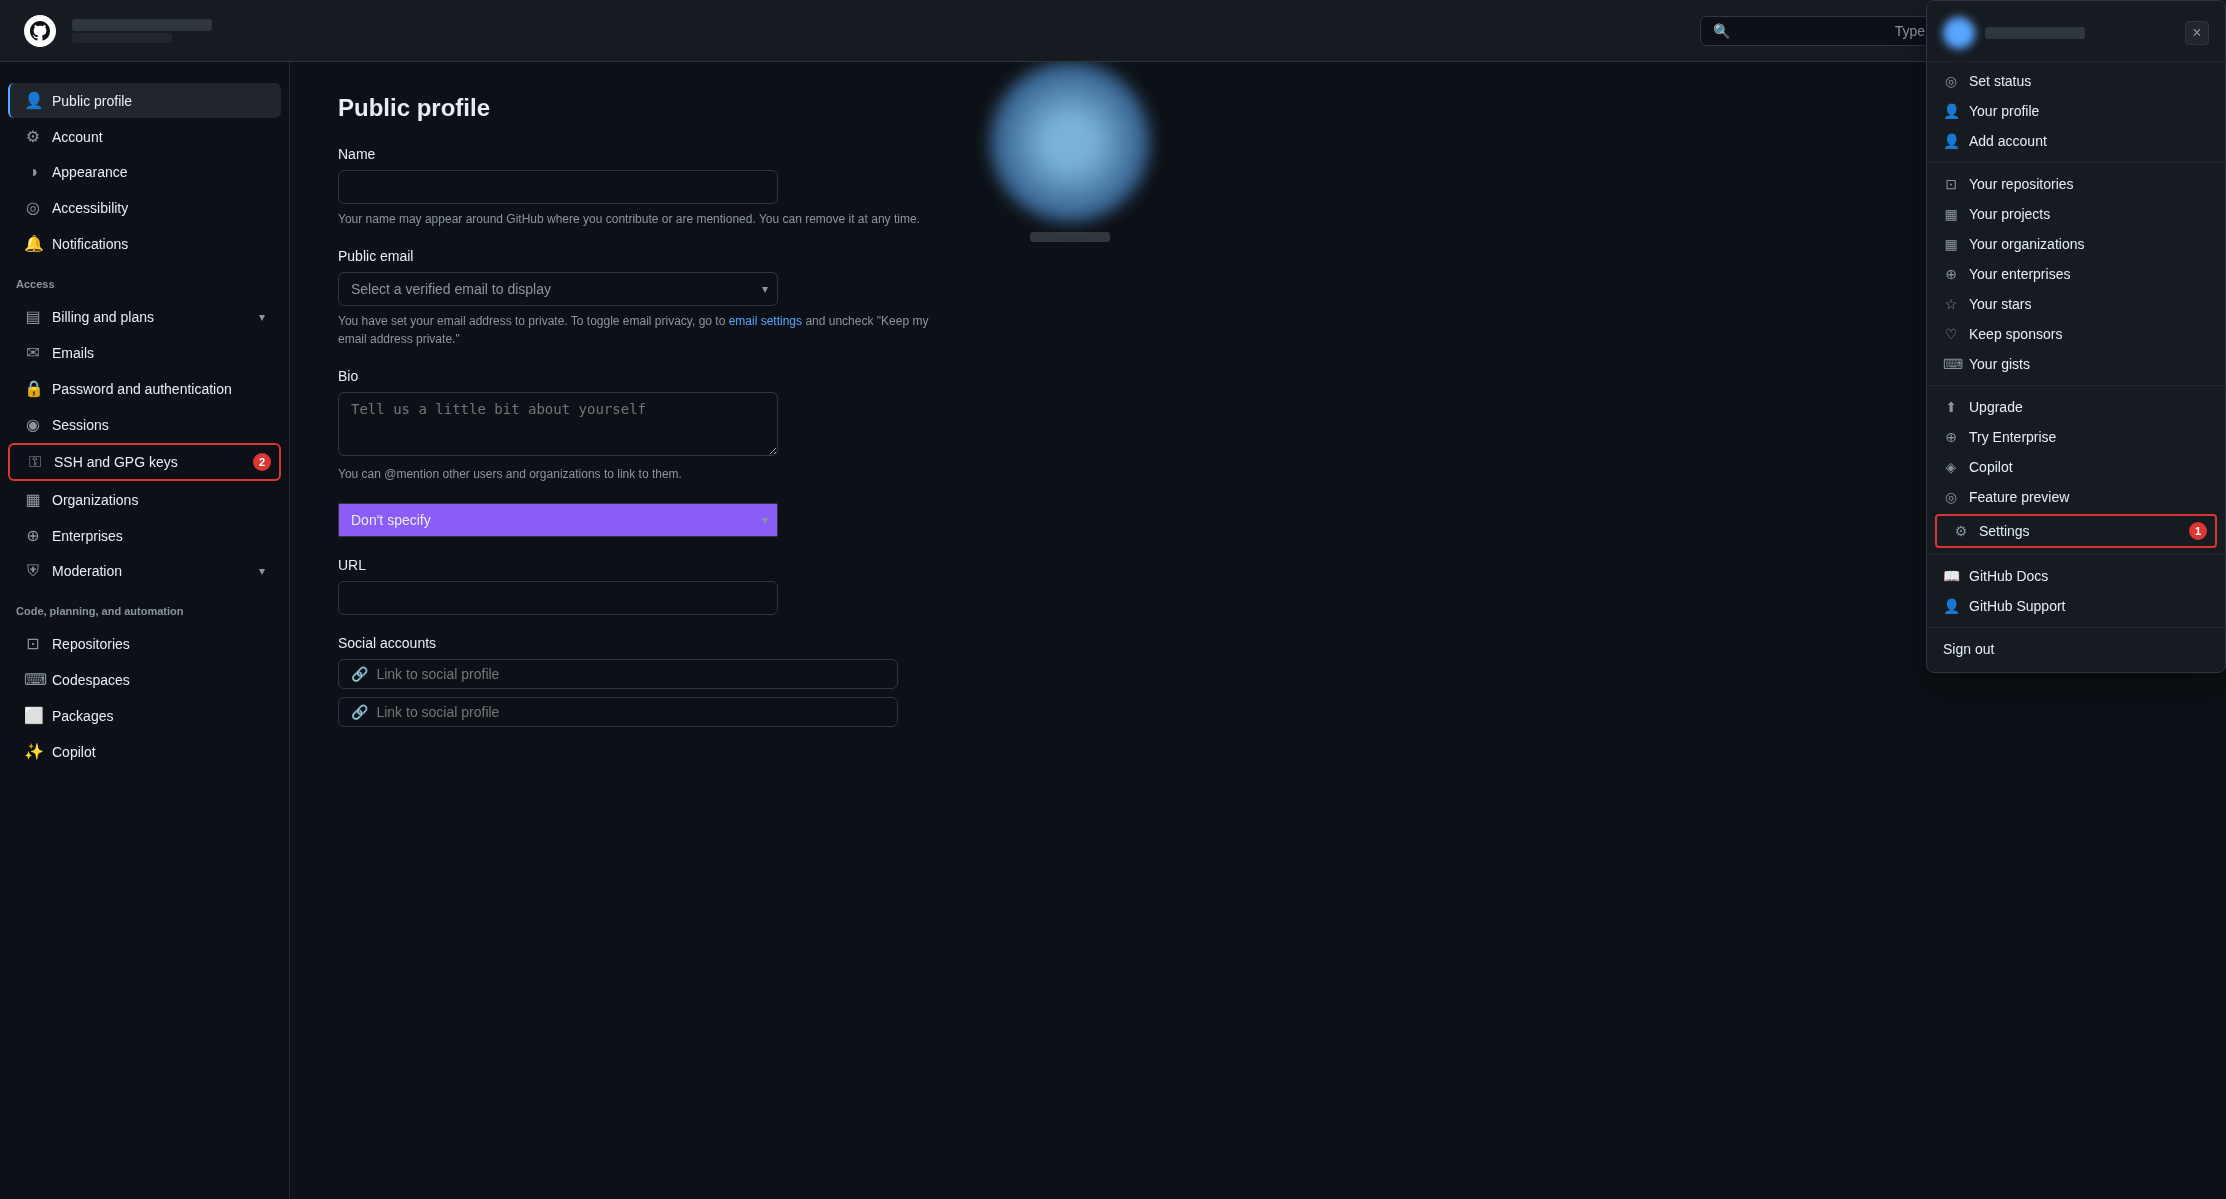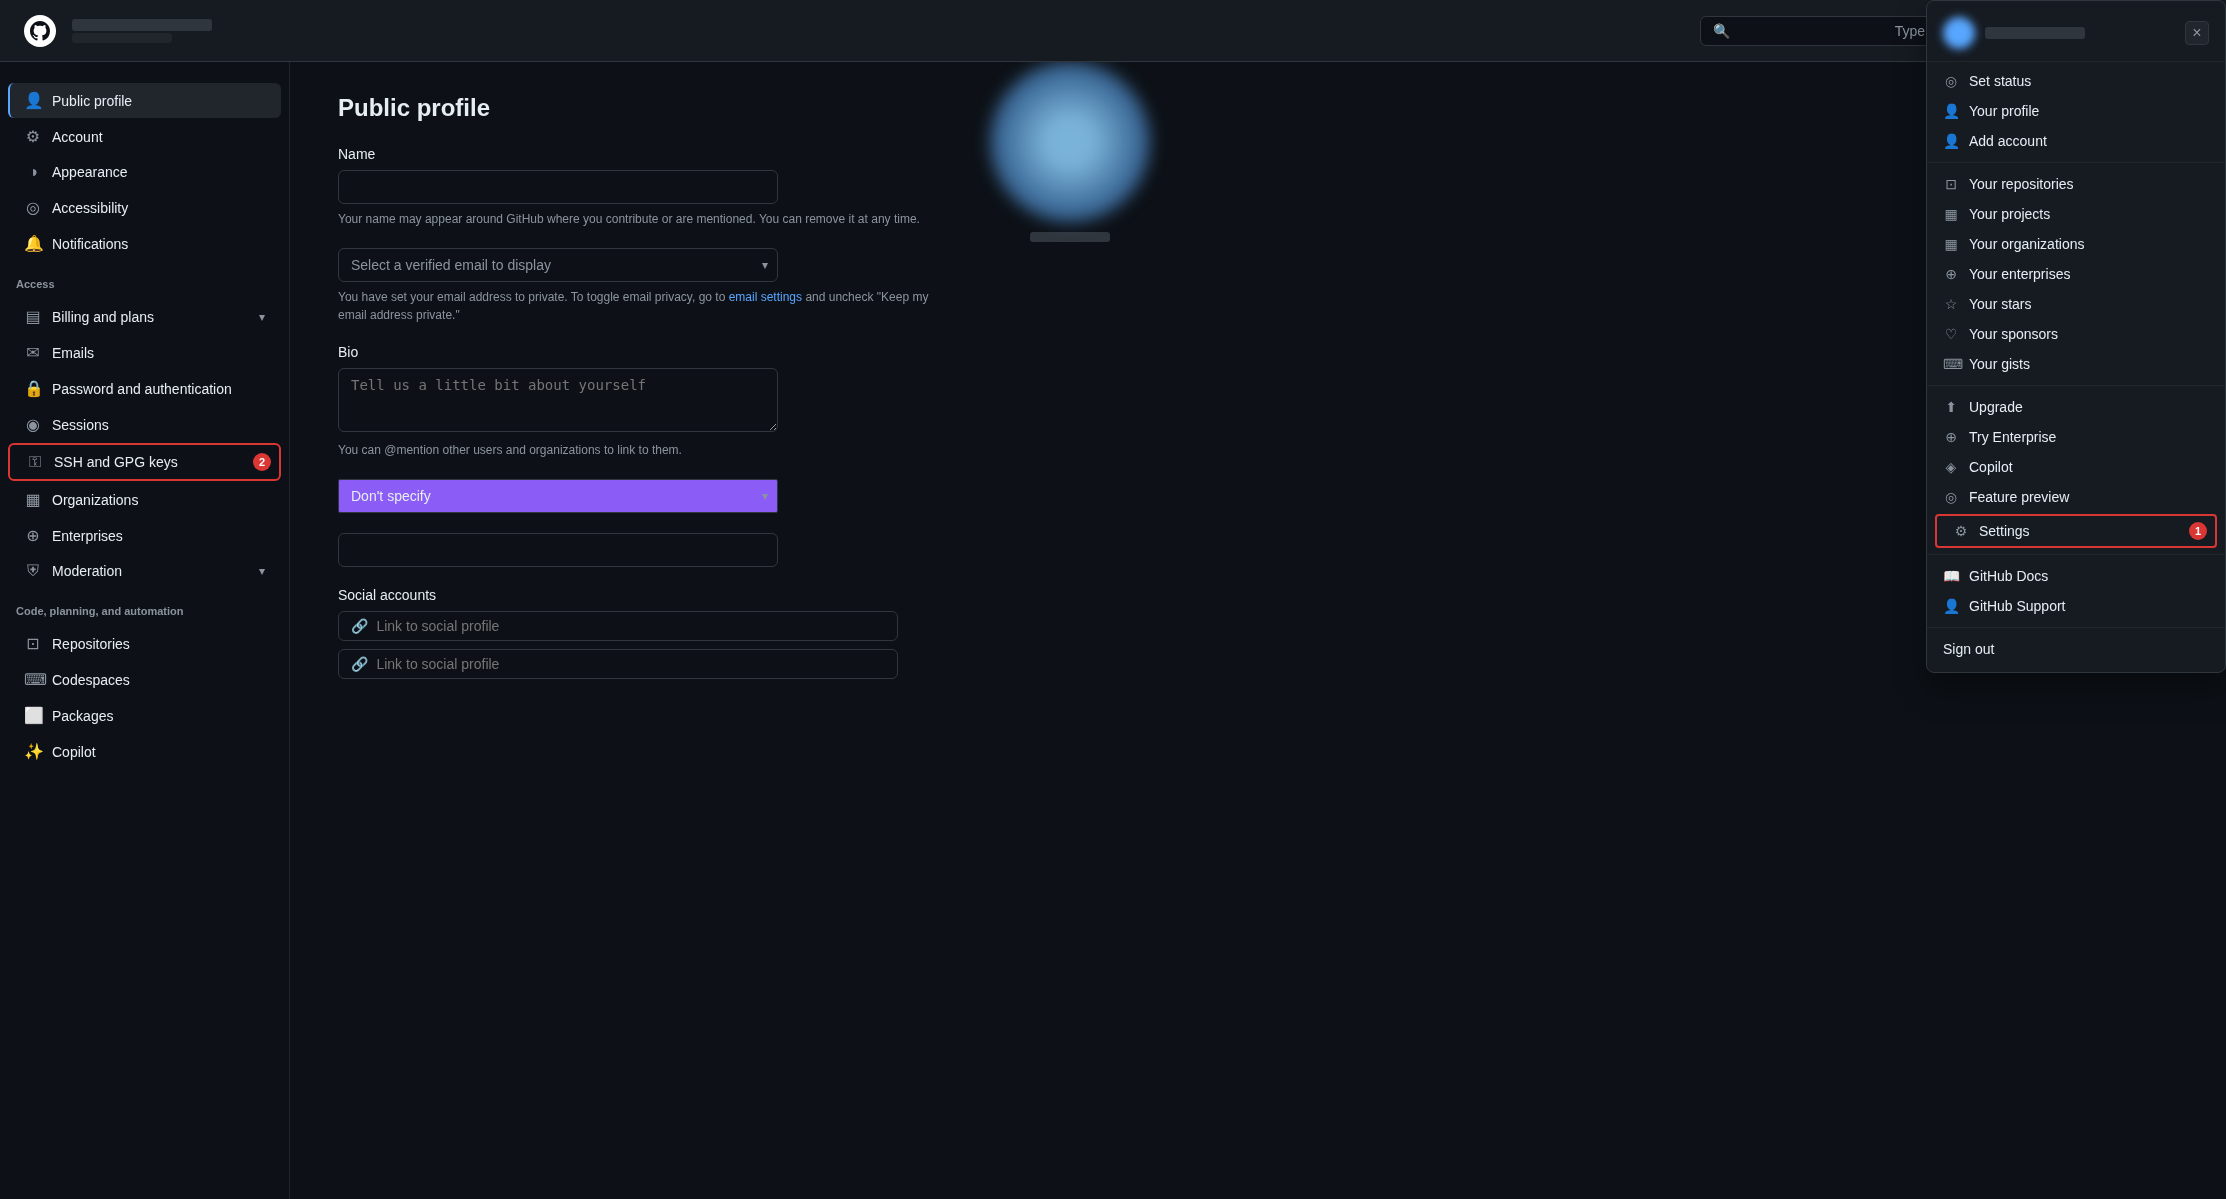--- a/index.html
+++ b/index.html
@@ -458,20 +458,21 @@
       <div style="width:80px;height:10px;background:#30363d;border-radius:3px;margin-top:10px;"></div>
     </div>
 
     <div class="form-section">
       <label class="form-label">Name</label>
       <input type="text" class="form-input" value="" style="">
       <div class="form-hint">Your name may appear around GitHub where you contribute or are mentioned. You can remove it at any time.</div>
     </div>
 
     <div class="form-section">
+      <label class="form-label">Public email</label>
       <div class="form-select-wrapper">
         <select class="form-select">
           <option>Select a verified email to display</option>
         </select>
         <span class="select-arrow">▾</span>
       </div>
       <div class="form-hint">
         You have set your email address to private. To toggle email privacy, go to
         <a href="#">email settings</a>
         and uncheck "Keep my email address private."
@@ -490,20 +491,21 @@
           <option>Don't specify</option>
           <option>He/Him</option>
           <option>She/Her</option>
           <option>They/Them</option>
         </select>
         <span class="select-arrow">▾</span>
       </div>
     </div>
 
     <div class="form-section">
+      <label class="form-label">URL</label>
       <input type="text" class="form-input" value="" style="max-width: 440px;">
     </div>
 
     <div class="form-section">
       <label class="form-label">Social accounts</label>
       <div class="social-input-row">
         <span class="social-icon">🔗</span>
         <input type="text" class="social-input" placeholder="Link to social profile" style="">
       </div>
       <div class="social-input-row">
@@ -553,21 +555,21 @@
   <div class="dropdown-item">
     <span class="d-icon">⊕</span>
     <span>Your enterprises</span>
   </div>
   <div class="dropdown-item">
     <span class="d-icon">☆</span>
     <span>Your stars</span>
   </div>
   <div class="dropdown-item">
     <span class="d-icon">♡</span>
-    <span>Your sponsors</span>
+    <span>Keep sponsors</span>
   </div>
   <div class="dropdown-item">
     <span class="d-icon">⌨</span>
     <span>Your gists</span>
   </div>
 
   <hr class="dropdown-divider">
 
   <div class="dropdown-item">
     <span class="d-icon">⬆</span>

